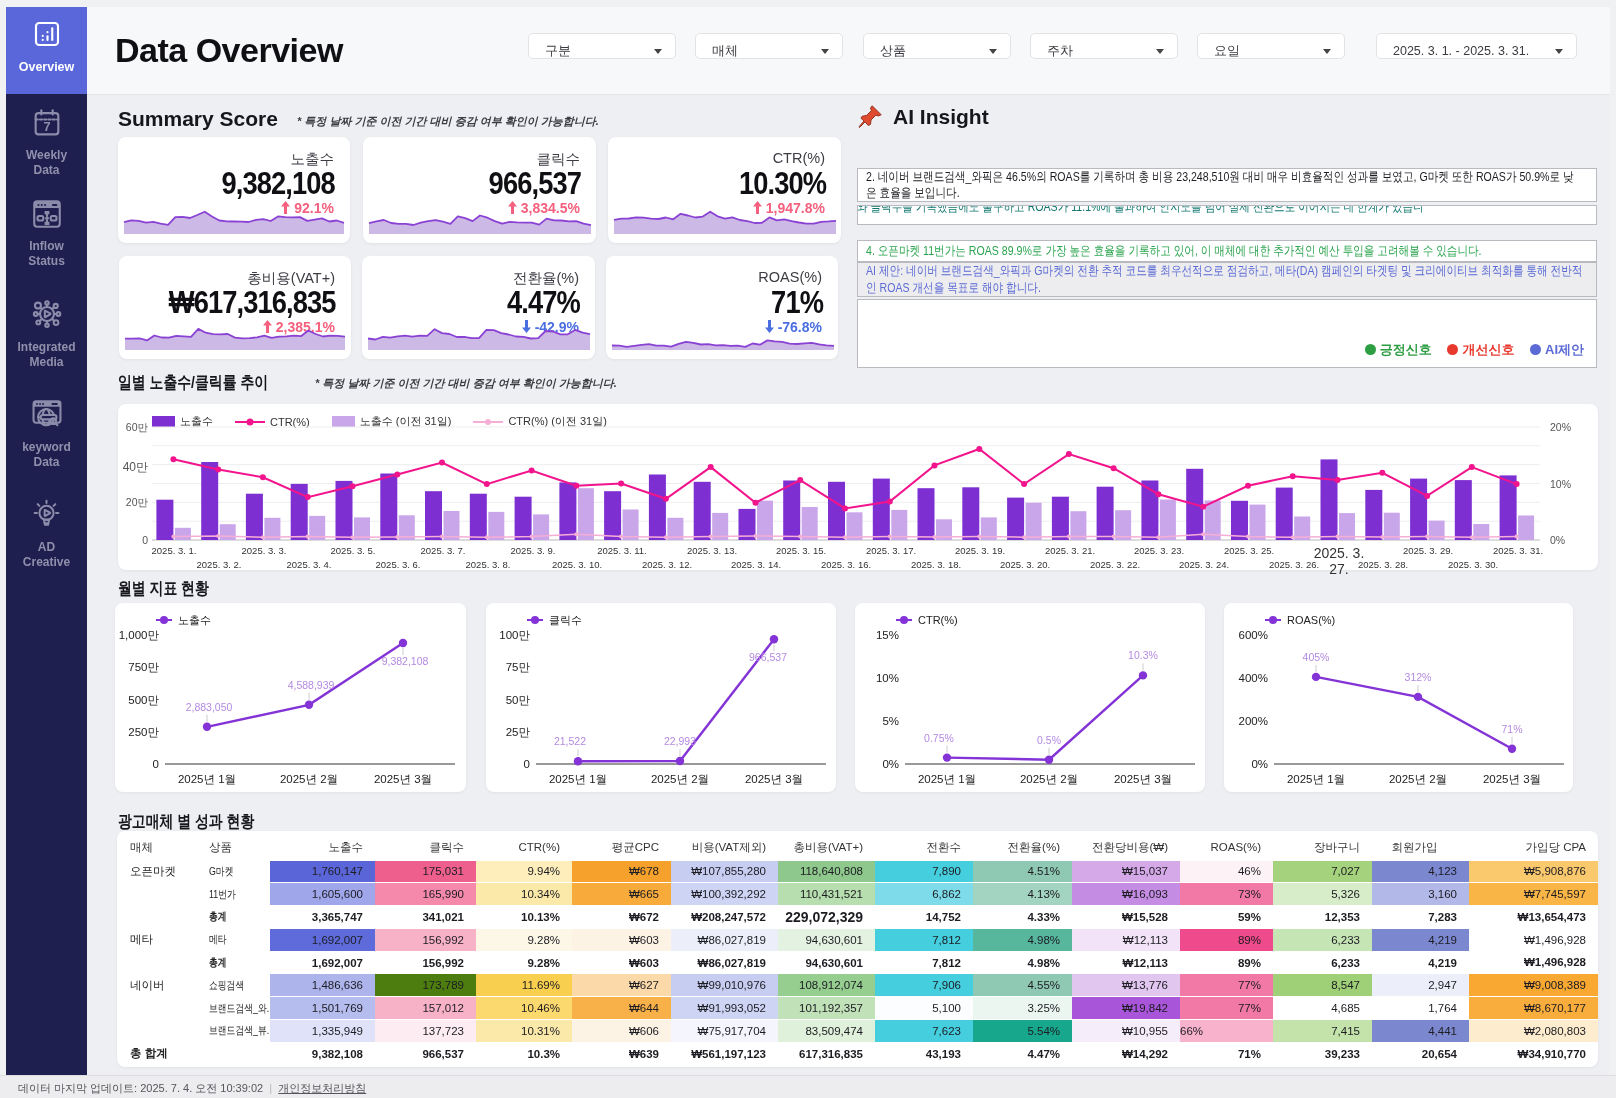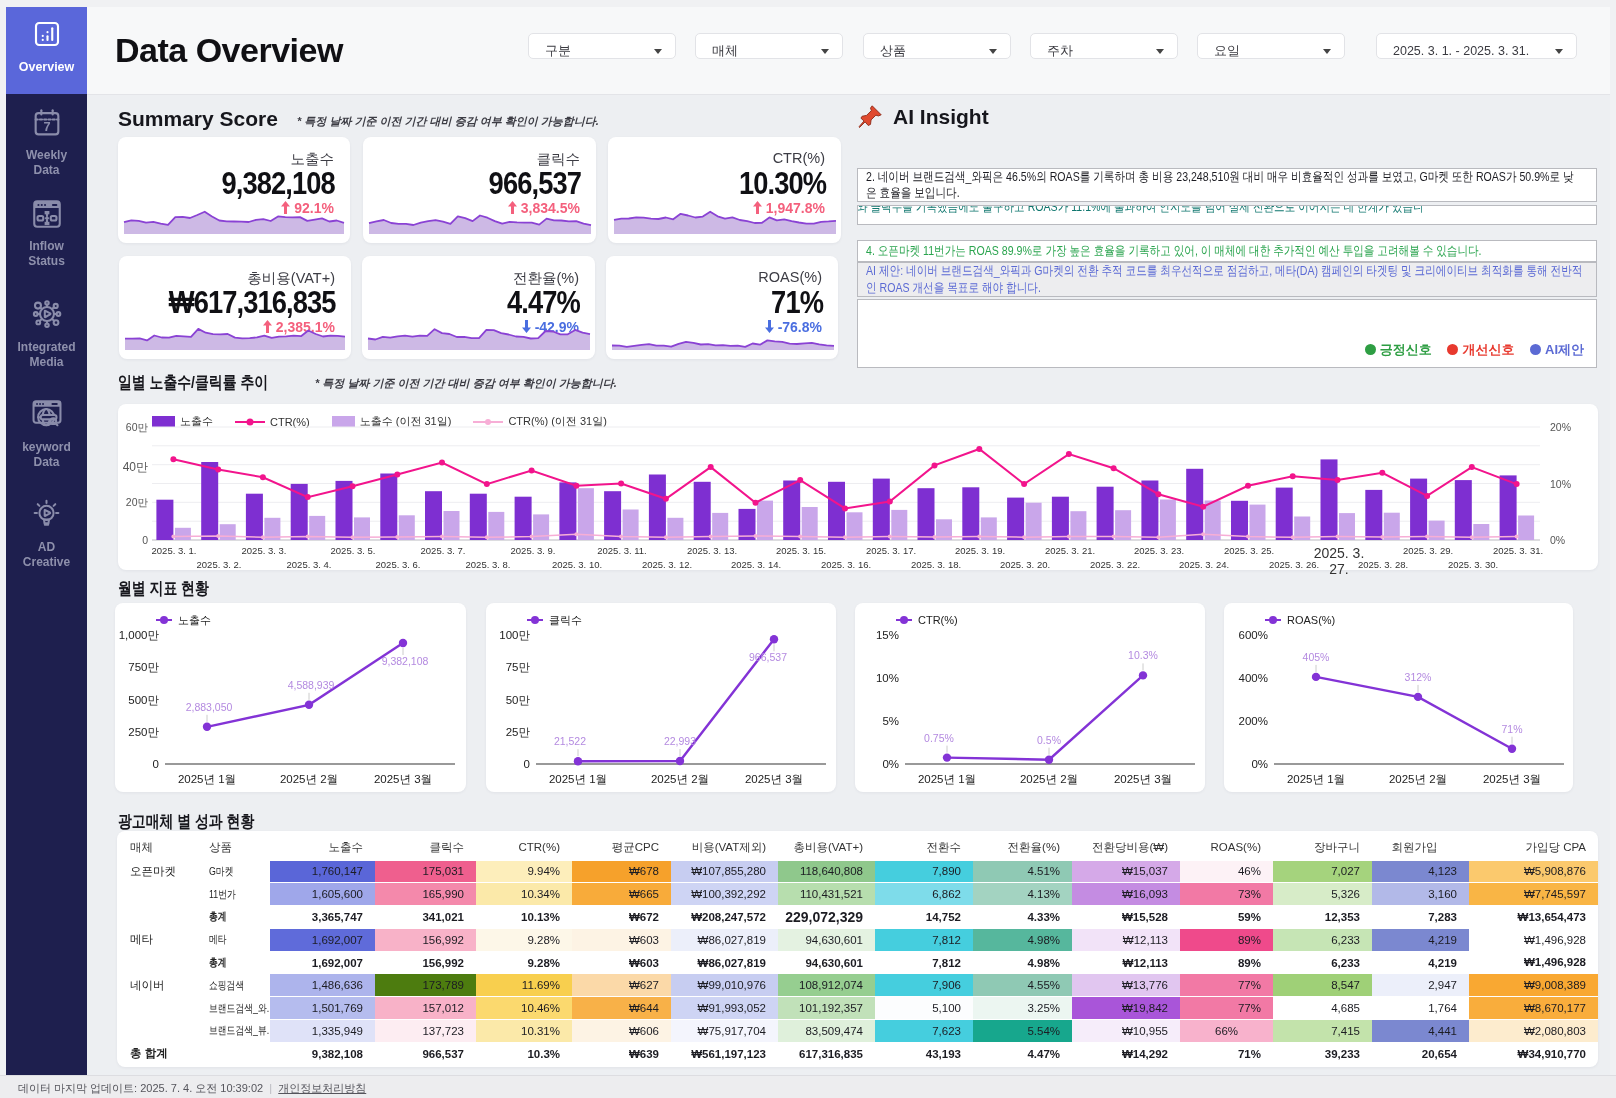--- a/index.html
+++ b/index.html
@@ -700,21 +700,21 @@
             <td style="font-size:11px;color:#222;padding-left:13px;white-space:nowrap;overflow:hidden;font-weight:normal;"><span style="display:inline-block;white-space:nowrap;transform:scaleX(0.8);transform-origin:0 50%;">브랜드검색_뷰...</span></td>
             <td style="font-size:11.5px;color:#1c1c22;text-align:right;padding-right:12px;font-weight:normal;background:#dfe2f8;border-top:1.5px solid #fff;border-bottom:1.5px solid #fff;">1,335,949</td>
             <td style="font-size:11.5px;color:#1c1c22;text-align:right;padding-right:12px;font-weight:normal;background:#fdedf2;border-top:1.5px solid #fff;border-bottom:1.5px solid #fff;">137,723</td>
             <td style="font-size:11.5px;color:#1c1c22;text-align:right;padding-right:12px;font-weight:normal;background:#fbe9a9;border-top:1.5px solid #fff;border-bottom:1.5px solid #fff;">10.31%</td>
             <td style="font-size:11.5px;color:#1c1c22;text-align:right;padding-right:12px;font-weight:normal;background:#fdf3e4;border-top:1.5px solid #fff;border-bottom:1.5px solid #fff;">₩606</td>
             <td style="font-size:11.5px;color:#1c1c22;text-align:right;padding-right:12px;font-weight:normal;background:#f4f5fd;border-top:1.5px solid #fff;border-bottom:1.5px solid #fff;">₩75,917,704</td>
             <td style="font-size:11.5px;color:#1c1c22;text-align:right;padding-right:12px;font-weight:normal;background:#dff0db;border-top:1.5px solid #fff;border-bottom:1.5px solid #fff;">83,509,474</td>
             <td style="font-size:11.5px;color:#1c1c22;text-align:right;padding-right:12px;font-weight:normal;background:#45cede;border-top:1.5px solid #fff;border-bottom:1.5px solid #fff;">7,623</td>
             <td style="font-size:11.5px;color:#1c1c22;text-align:right;padding-right:12px;font-weight:normal;background:#17a78d;border-top:1.5px solid #fff;border-bottom:1.5px solid #fff;">5.54%</td>
             <td style="font-size:11.5px;color:#1c1c22;text-align:right;padding-right:12px;font-weight:normal;background:#f6edfa;border-top:1.5px solid #fff;border-bottom:1.5px solid #fff;">₩10,955</td>
-            <td style="font-size:11.5px;color:#1c1c22;text-align:center;font-weight:normal;background:#f8b2cc;border-top:1.5px solid #fff;border-bottom:1.5px solid #fff;">66%</td>
+            <td style="font-size:11.5px;color:#1c1c22;text-align:left;font-weight:normal;background:#f8b2cc;border-top:1.5px solid #fff;border-bottom:1.5px solid #fff;">66%</td>
             <td style="font-size:11.5px;color:#1c1c22;text-align:right;padding-right:12px;font-weight:normal;background:#c3e3ab;border-top:1.5px solid #fff;border-bottom:1.5px solid #fff;">7,415</td>
             <td style="font-size:11.5px;color:#1c1c22;text-align:right;padding-right:12px;font-weight:normal;background:#7b88d0;border-top:1.5px solid #fff;border-bottom:1.5px solid #fff;">4,441</td>
             <td style="font-size:11.5px;color:#1c1c22;text-align:right;padding-right:12px;font-weight:normal;background:#fdecce;border-top:1.5px solid #fff;border-bottom:1.5px solid #fff;">₩2,080,803</td>
           </tr>
           <tr style="height:22.8px;">
             <td style="font-size:11.5px;color:#222;padding-left:13px;white-space:nowrap;font-weight:bold;">총 합계</td>
             <td style="font-size:11px;color:#222;padding-left:13px;white-space:nowrap;overflow:hidden;font-weight:bold;"><span style="display:inline-block;white-space:nowrap;transform:scaleX(0.8);transform-origin:0 50%;"></span></td>
             <td style="font-size:11.5px;color:#1c1c22;text-align:right;padding-right:12px;font-weight:bold;">9,382,108</td>
             <td style="font-size:11.5px;color:#1c1c22;text-align:right;padding-right:12px;font-weight:bold;">966,537</td>
             <td style="font-size:11.5px;color:#1c1c22;text-align:right;padding-right:12px;font-weight:bold;">10.3%</td>

